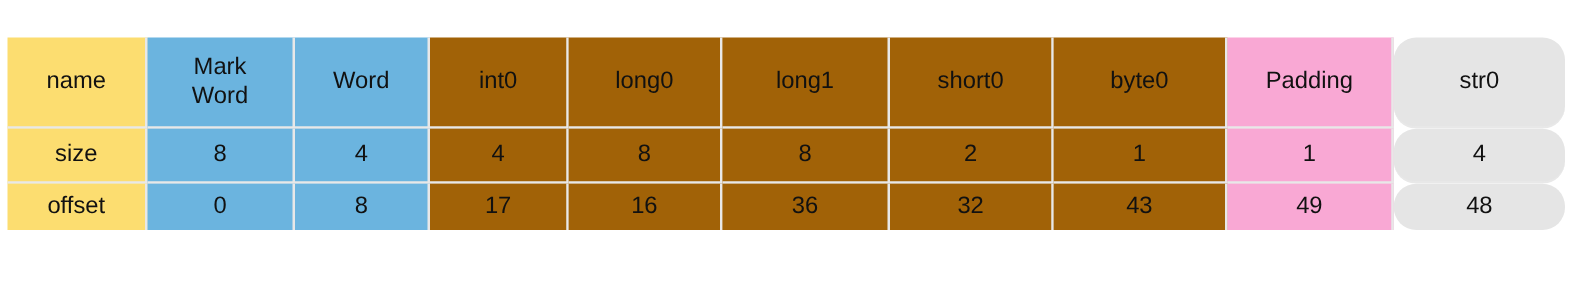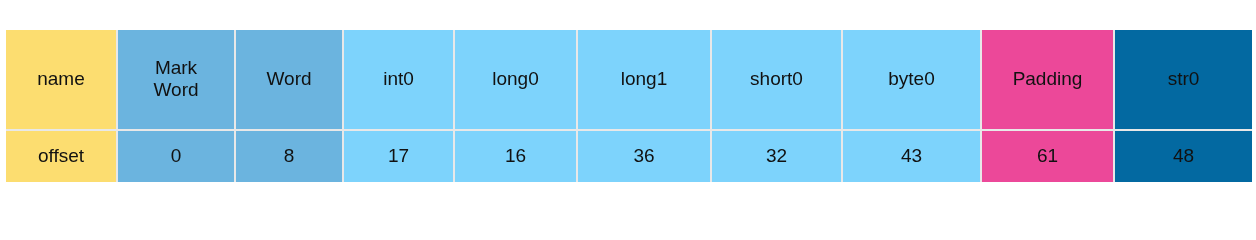--- a/index.html
+++ b/index.html
@@ -56,23 +56,23 @@
   .col-c3     { width: 123px; }
   .col-c4     { width: 134px; }
   .col-c5     { width: 131px; }
   .col-c6     { width: 139px; }
   .col-c7     { width: 133px; }
   .col-c8     { width: 137px; }
 
   
   .fill-label   { background: #fcdd70; }
   .fill-header  { background: #6bb4df; }
-  .fill-field   { background: #7dd3fc; }
-  .fill-padding { background: #ec4899; }
-  .fill-extra   { background: #0369a1; }
+  .fill-field   { background: #a16207; }
+  .fill-padding { background: #f9a8d4; }
+  .fill-extra   { background: #e5e5e5; border-radius: 18px; }
 </style>
 </head>
 <body>
 
 <table id="layout-table" data-name="object-layout-table">
   <colgroup>
     <col class="col-label">
       <col class="col-c0">
       <col class="col-c1">
       <col class="col-c2">
@@ -90,26 +90,38 @@
 Word</td>
       <td class="fill-header" data-name="cell-name-klass">Word</td>
       <td class="fill-field" data-name="cell-name-int0">int0</td>
       <td class="fill-field" data-name="cell-name-long0">long0</td>
       <td class="fill-field" data-name="cell-name-long1">long1</td>
       <td class="fill-field" data-name="cell-name-short0">short0</td>
       <td class="fill-field" data-name="cell-name-byte0">byte0</td>
       <td class="fill-padding" data-name="cell-name-padding">Padding</td>
       <td class="fill-extra" data-name="cell-name-str0">str0</td>
     </tr>
+    <tr data-name="row-size">
+      <td class="fill-label" data-name="row-label-size">size</td>
+      <td class="fill-header" data-name="cell-size-mark-word">8</td>
+      <td class="fill-header" data-name="cell-size-klass">4</td>
+      <td class="fill-field" data-name="cell-size-int0">4</td>
+      <td class="fill-field" data-name="cell-size-long0">8</td>
+      <td class="fill-field" data-name="cell-size-long1">8</td>
+      <td class="fill-field" data-name="cell-size-short0">2</td>
+      <td class="fill-field" data-name="cell-size-byte0">1</td>
+      <td class="fill-padding" data-name="cell-size-padding">1</td>
+      <td class="fill-extra" data-name="cell-size-str0">4</td>
+    </tr>
     <tr data-name="row-offset">
       <td class="fill-label" data-name="row-label-offset">offset</td>
       <td class="fill-header" data-name="cell-offset-mark-word">0</td>
       <td class="fill-header" data-name="cell-offset-klass">8</td>
       <td class="fill-field" data-name="cell-offset-int0">17</td>
       <td class="fill-field" data-name="cell-offset-long0">16</td>
       <td class="fill-field" data-name="cell-offset-long1">36</td>
       <td class="fill-field" data-name="cell-offset-short0">32</td>
       <td class="fill-field" data-name="cell-offset-byte0">43</td>
-      <td class="fill-padding" data-name="cell-offset-padding">61</td>
+      <td class="fill-padding" data-name="cell-offset-padding">49</td>
       <td class="fill-extra" data-name="cell-offset-str0">48</td>
     </tr>
   </tbody>
 </table>
 
 </body></html>

